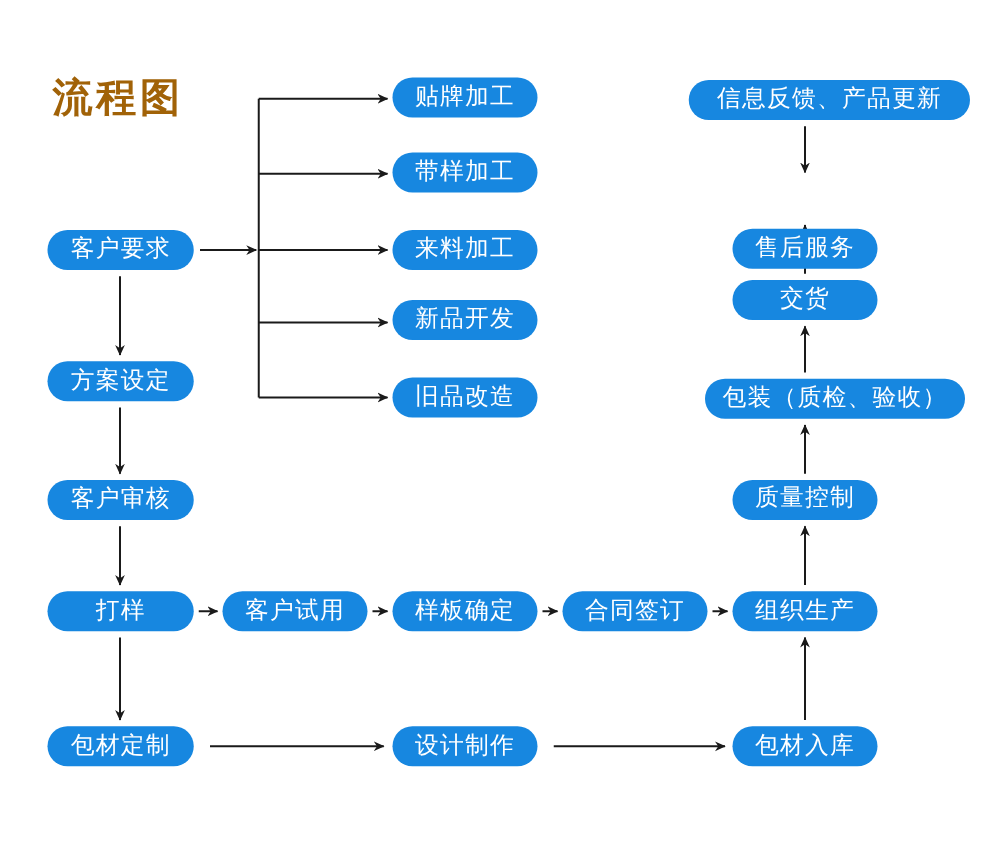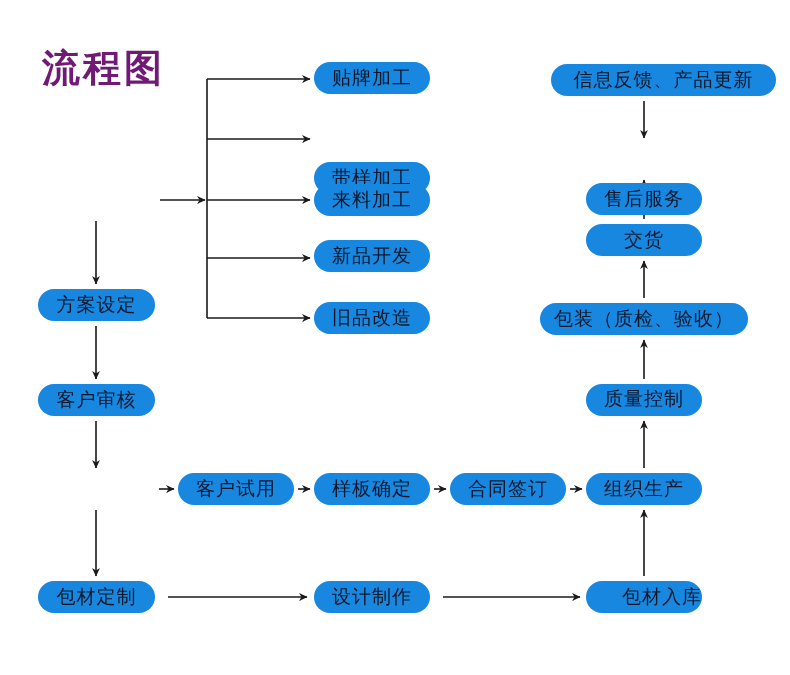--- a/index.html
+++ b/index.html
@@ -21,33 +21,33 @@
     position: absolute;
     left: 0;
     top: 0;
     width: 790px;
     height: 675px;
     pointer-events: none;
   }
   .chart-title {
     position: absolute;
     left: 42px;
-    top: 46px;
-    font-size: 38px;
+    top: 56px;
+    font-size: 32px;
     font-weight: bold;
-    color: #701a75;
+    color: #a16207;
     letter-spacing: 3px;
     line-height: 44px;
     white-space: nowrap;
   }
   .node {
     position: absolute;
     box-sizing: border-box;
     background: #1787e0;
-    color: #0f172a;
+    color: #ffffff;
     border-radius: 17px;
     display: flex;
     align-items: center;
     justify-content: center;
     font-size: 19px;
     font-weight: 500;
     letter-spacing: 1px;
     white-space: nowrap;
     height: 32px;
     line-height: 32px;
@@ -100,26 +100,29 @@
       <line x1="644" y1="576" x2="644" y2="510" marker-end="url(#ah)"></line>
       <line x1="644" y1="468" x2="644" y2="421" marker-end="url(#ah)"></line>
       <line x1="644" y1="379" x2="644" y2="340" marker-end="url(#ah)"></line>
       <line x1="644" y1="298" x2="644" y2="261" marker-end="url(#ah)"></line>
       <line x1="644" y1="219" x2="644" y2="180" marker-end="url(#ah)"></line>
 
       <line x1="644" y1="101" x2="644" y2="138" marker-end="url(#ah)"></line>
     </g>
   </svg>
 
+  <div class="node" style="left:38px; top:184px; width:117px;">
+    <span class="node-label">客户要求</span>
+  </div>
 
   <div class="node" style="left:314px; top:62px; width:116px;">
     <span class="node-label">贴牌加工</span>
   </div>
 
-  <div class="node" style="left:314px; top:122px; width:116px;margin-top:40px;">
+  <div class="node" style="left:314px; top:122px; width:116px;">
     <span class="node-label">带样加工</span>
   </div>
 
   <div class="node" style="left:314px; top:184px; width:116px;">
     <span class="node-label">来料加工</span>
   </div>
 
   <div class="node" style="left:314px; top:240px; width:116px;">
     <span class="node-label">新品开发</span>
   </div>
@@ -129,20 +132,23 @@
   </div>
 
   <div class="node" style="left:38px; top:289px; width:117px;">
     <span class="node-label">方案设定</span>
   </div>
 
   <div class="node" style="left:38px; top:384px; width:117px;">
     <span class="node-label">客户审核</span>
   </div>
 
+  <div class="node" style="left:38px; top:473px; width:117px;">
+    <span class="node-label">打样</span>
+  </div>
 
   <div class="node" style="left:314px; top:473px; width:116px;">
     <span class="node-label">样板确定</span>
   </div>
 
   <div class="node" style="left:178px; top:473px; width:116px;">
     <span class="node-label">客户试用</span>
   </div>
 
   <div class="node" style="left:450px; top:473px; width:116px;">
@@ -154,29 +160,29 @@
   </div>
 
   <div class="node" style="left:38px; top:581px; width:117px;">
     <span class="node-label">包材定制</span>
   </div>
 
   <div class="node" style="left:314px; top:581px; width:116px;">
     <span class="node-label">设计制作</span>
   </div>
 
-  <div class="node" style="left:586px; top:581px; width:116px;justify-content:flex-end;">
+  <div class="node" style="left:586px; top:581px; width:116px;">
     <span class="node-label">包材入库</span>
   </div>
 
   <div class="node" style="left:586px; top:384px; width:116px;align-items:flex-end;">
     <span class="node-label">质量控制</span>
   </div>
 
-  <div class="node" style="left:540px; top:303px; width:208px;">
+  <div class="node" style="left:564px; top:303px; width:208px;">
     <span class="node-label">包装（质检、验收）</span>
   </div>
 
   <div class="node" style="left:586px; top:224px; width:116px;">
     <span class="node-label">交货</span>
   </div>
 
   <div class="node" style="left:586px; top:143px; width:116px;margin-top:40px;">
     <span class="node-label">售后服务</span>
   </div>

